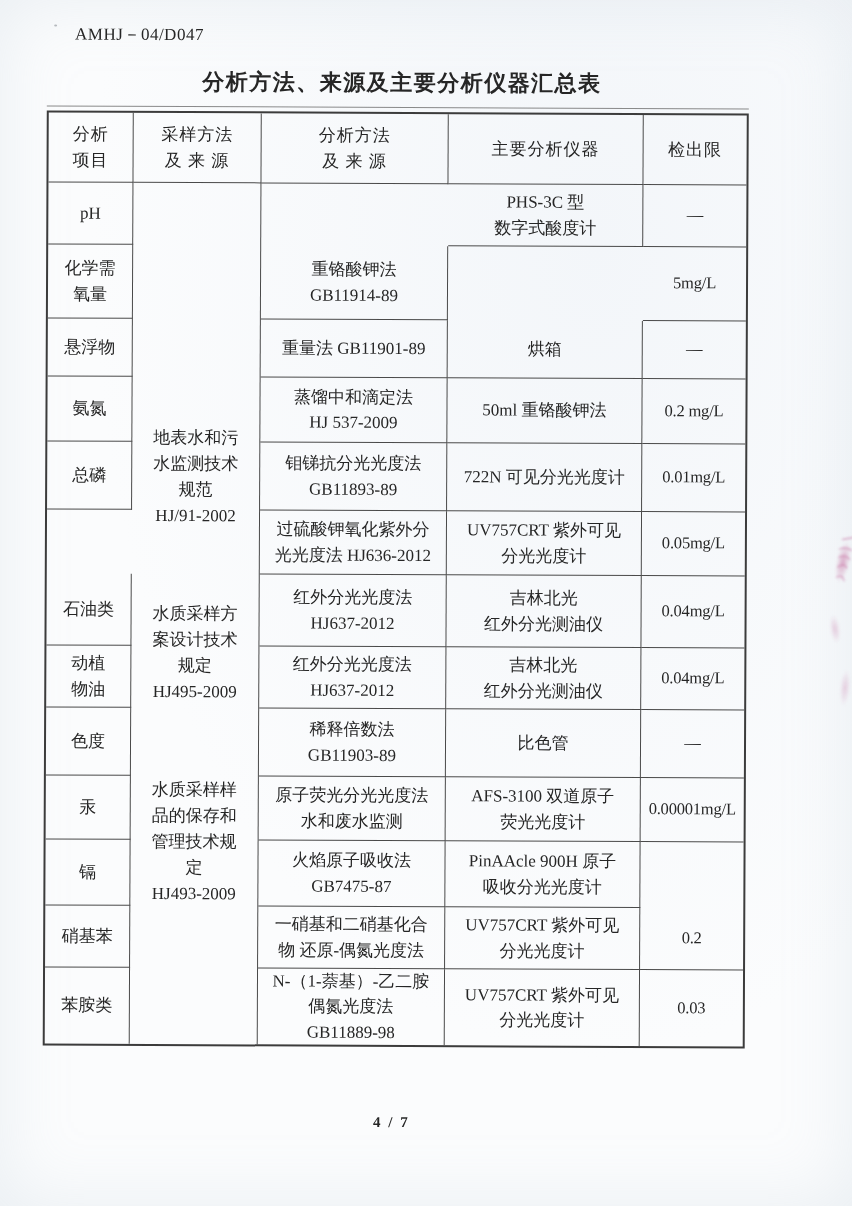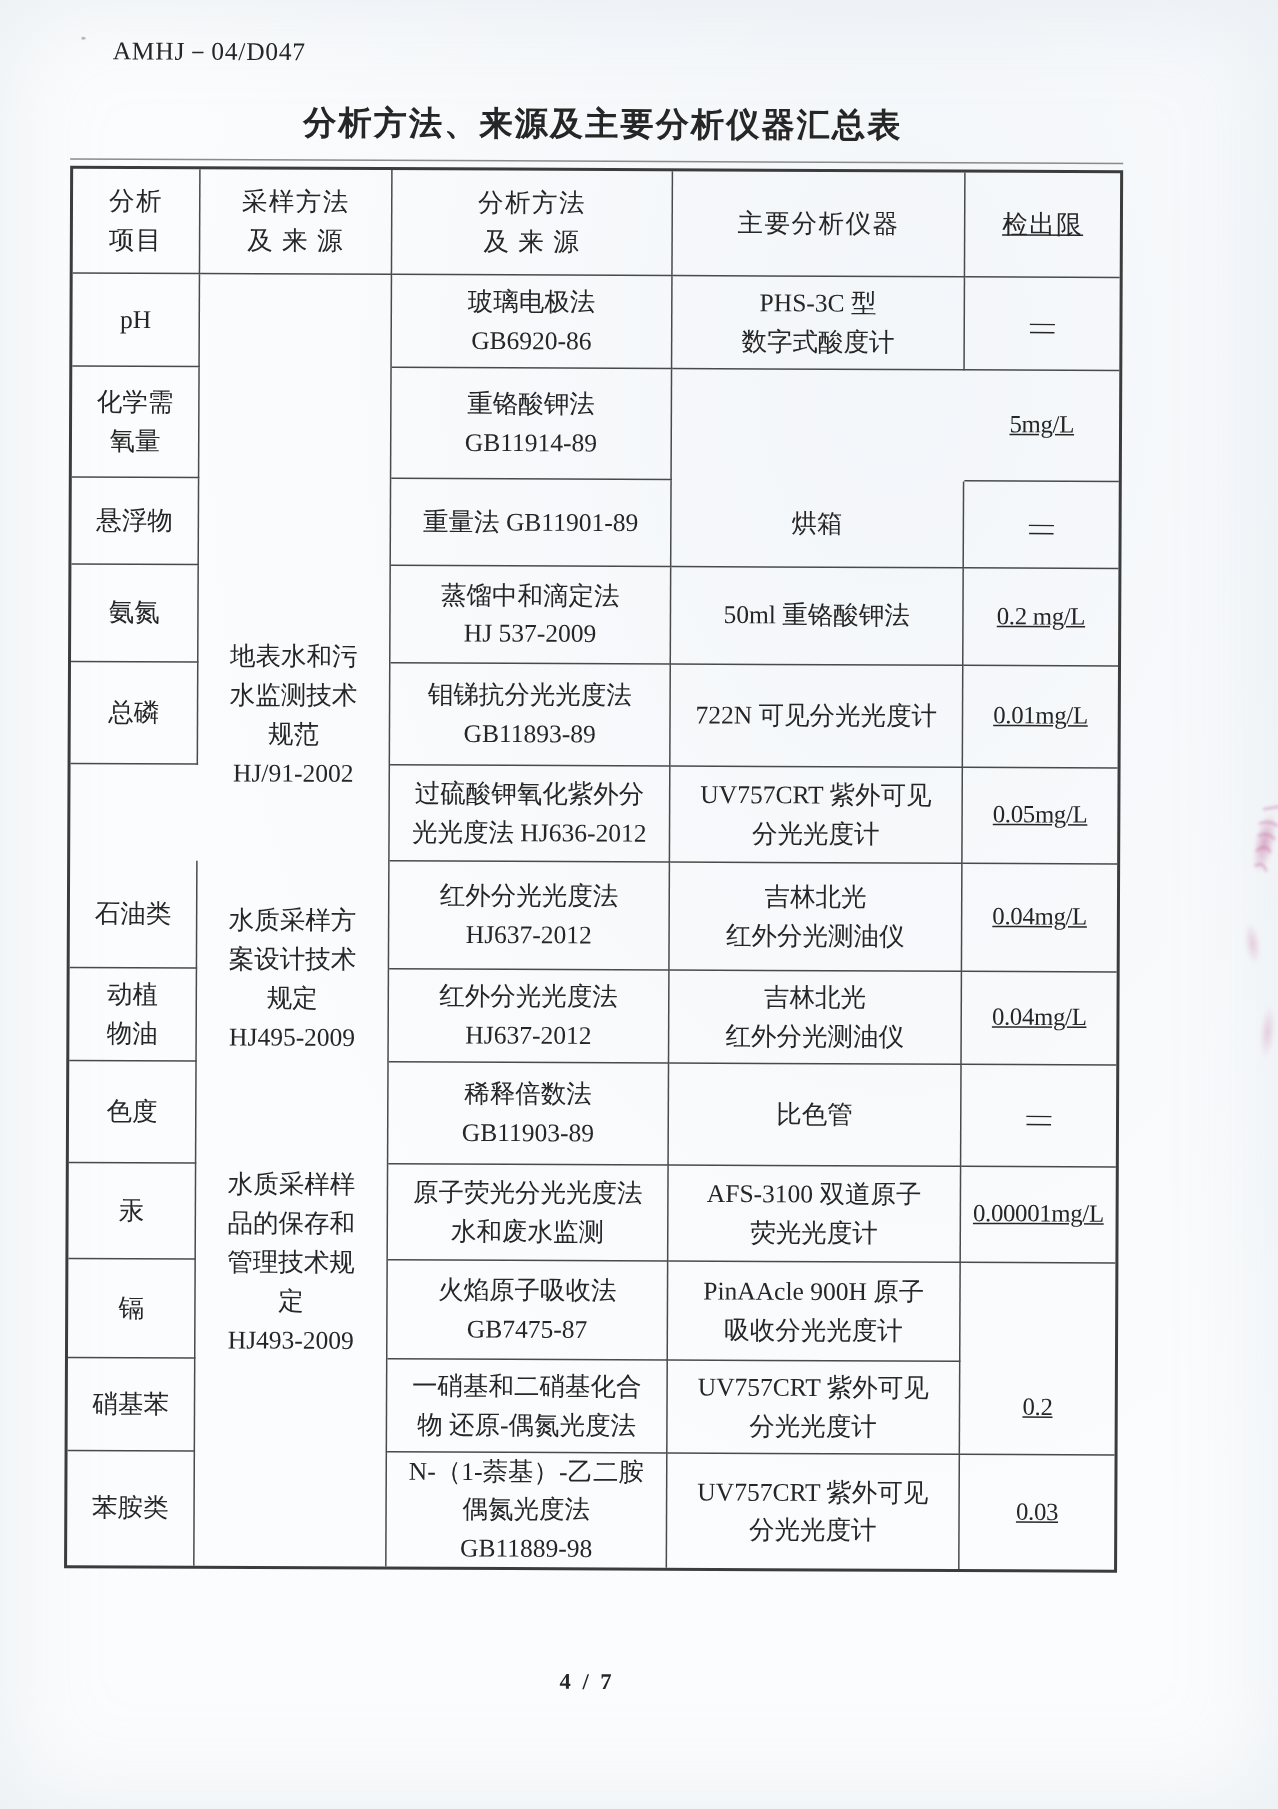--- a/index.html
+++ b/index.html
@@ -37,21 +37,21 @@
   }
   .cell{
     display:flex;align-items:center;justify-content:center;
     text-align:center;white-space:pre-line;
     font-size:17px;line-height:1.5;color:var(--ink);
     border-right:1px solid var(--line);
     border-bottom:1px solid var(--line);
     padding:2px 3px;box-sizing:border-box;
   }
   .hdr{letter-spacing:1px;}
-  .c1{grid-column:1}.c2{grid-column:2}.c3{grid-column:3}.c4{grid-column:4}.c5{grid-column:5;border-right:none;text-decoration:underline;}
+  .c1{grid-column:1}.c2{grid-column:2}.c3{grid-column:3}.c4{grid-column:4}.c5{grid-column:5;border-right:none;}
   .r1{grid-row:1}.r2{grid-row:2}.r3{grid-row:3}.r4{grid-row:4}.r5{grid-row:5}.r6{grid-row:6}.r7{grid-row:7}
   .r8{grid-row:8}.r9{grid-row:9}.r10{grid-row:10}.r11{grid-row:11}.r12{grid-row:12}.r13{grid-row:13}.r14{grid-row:14}
   .r14{border-bottom:none;}
   .merged{
     grid-row:2/15;border-bottom:none;
     flex-direction:column;justify-content:flex-start;align-items:center;
     padding-top:226px;gap:40px;line-height:26px;
   }
   .merged p{margin:16px;}
   .limit{font-size:16.5px;letter-spacing:-0.2px;}
@@ -101,22 +101,20 @@
 规定
 HJ495-2009</p>
         <p>水质采样样
 品的保存和
 管理技术规
 定
 HJ493-2009</p>
       </div>
 
       <div class="cell c1 r2">pH</div>
-      <div class="cell c3 r2">玻璃电极法
-GB6920-86</div>
       <div class="cell c4 r2">PHS-3C 型
 数字式酸度计</div>
       <div class="cell c5 r2 limit">—</div>
 
       <div class="cell c1 r3">化学需
 氧量</div>
       <div class="cell c3 r3">重铬酸钾法
 GB11914-89</div>
       <div class="cell c5 r3 limit">5mg/L</div>
 

